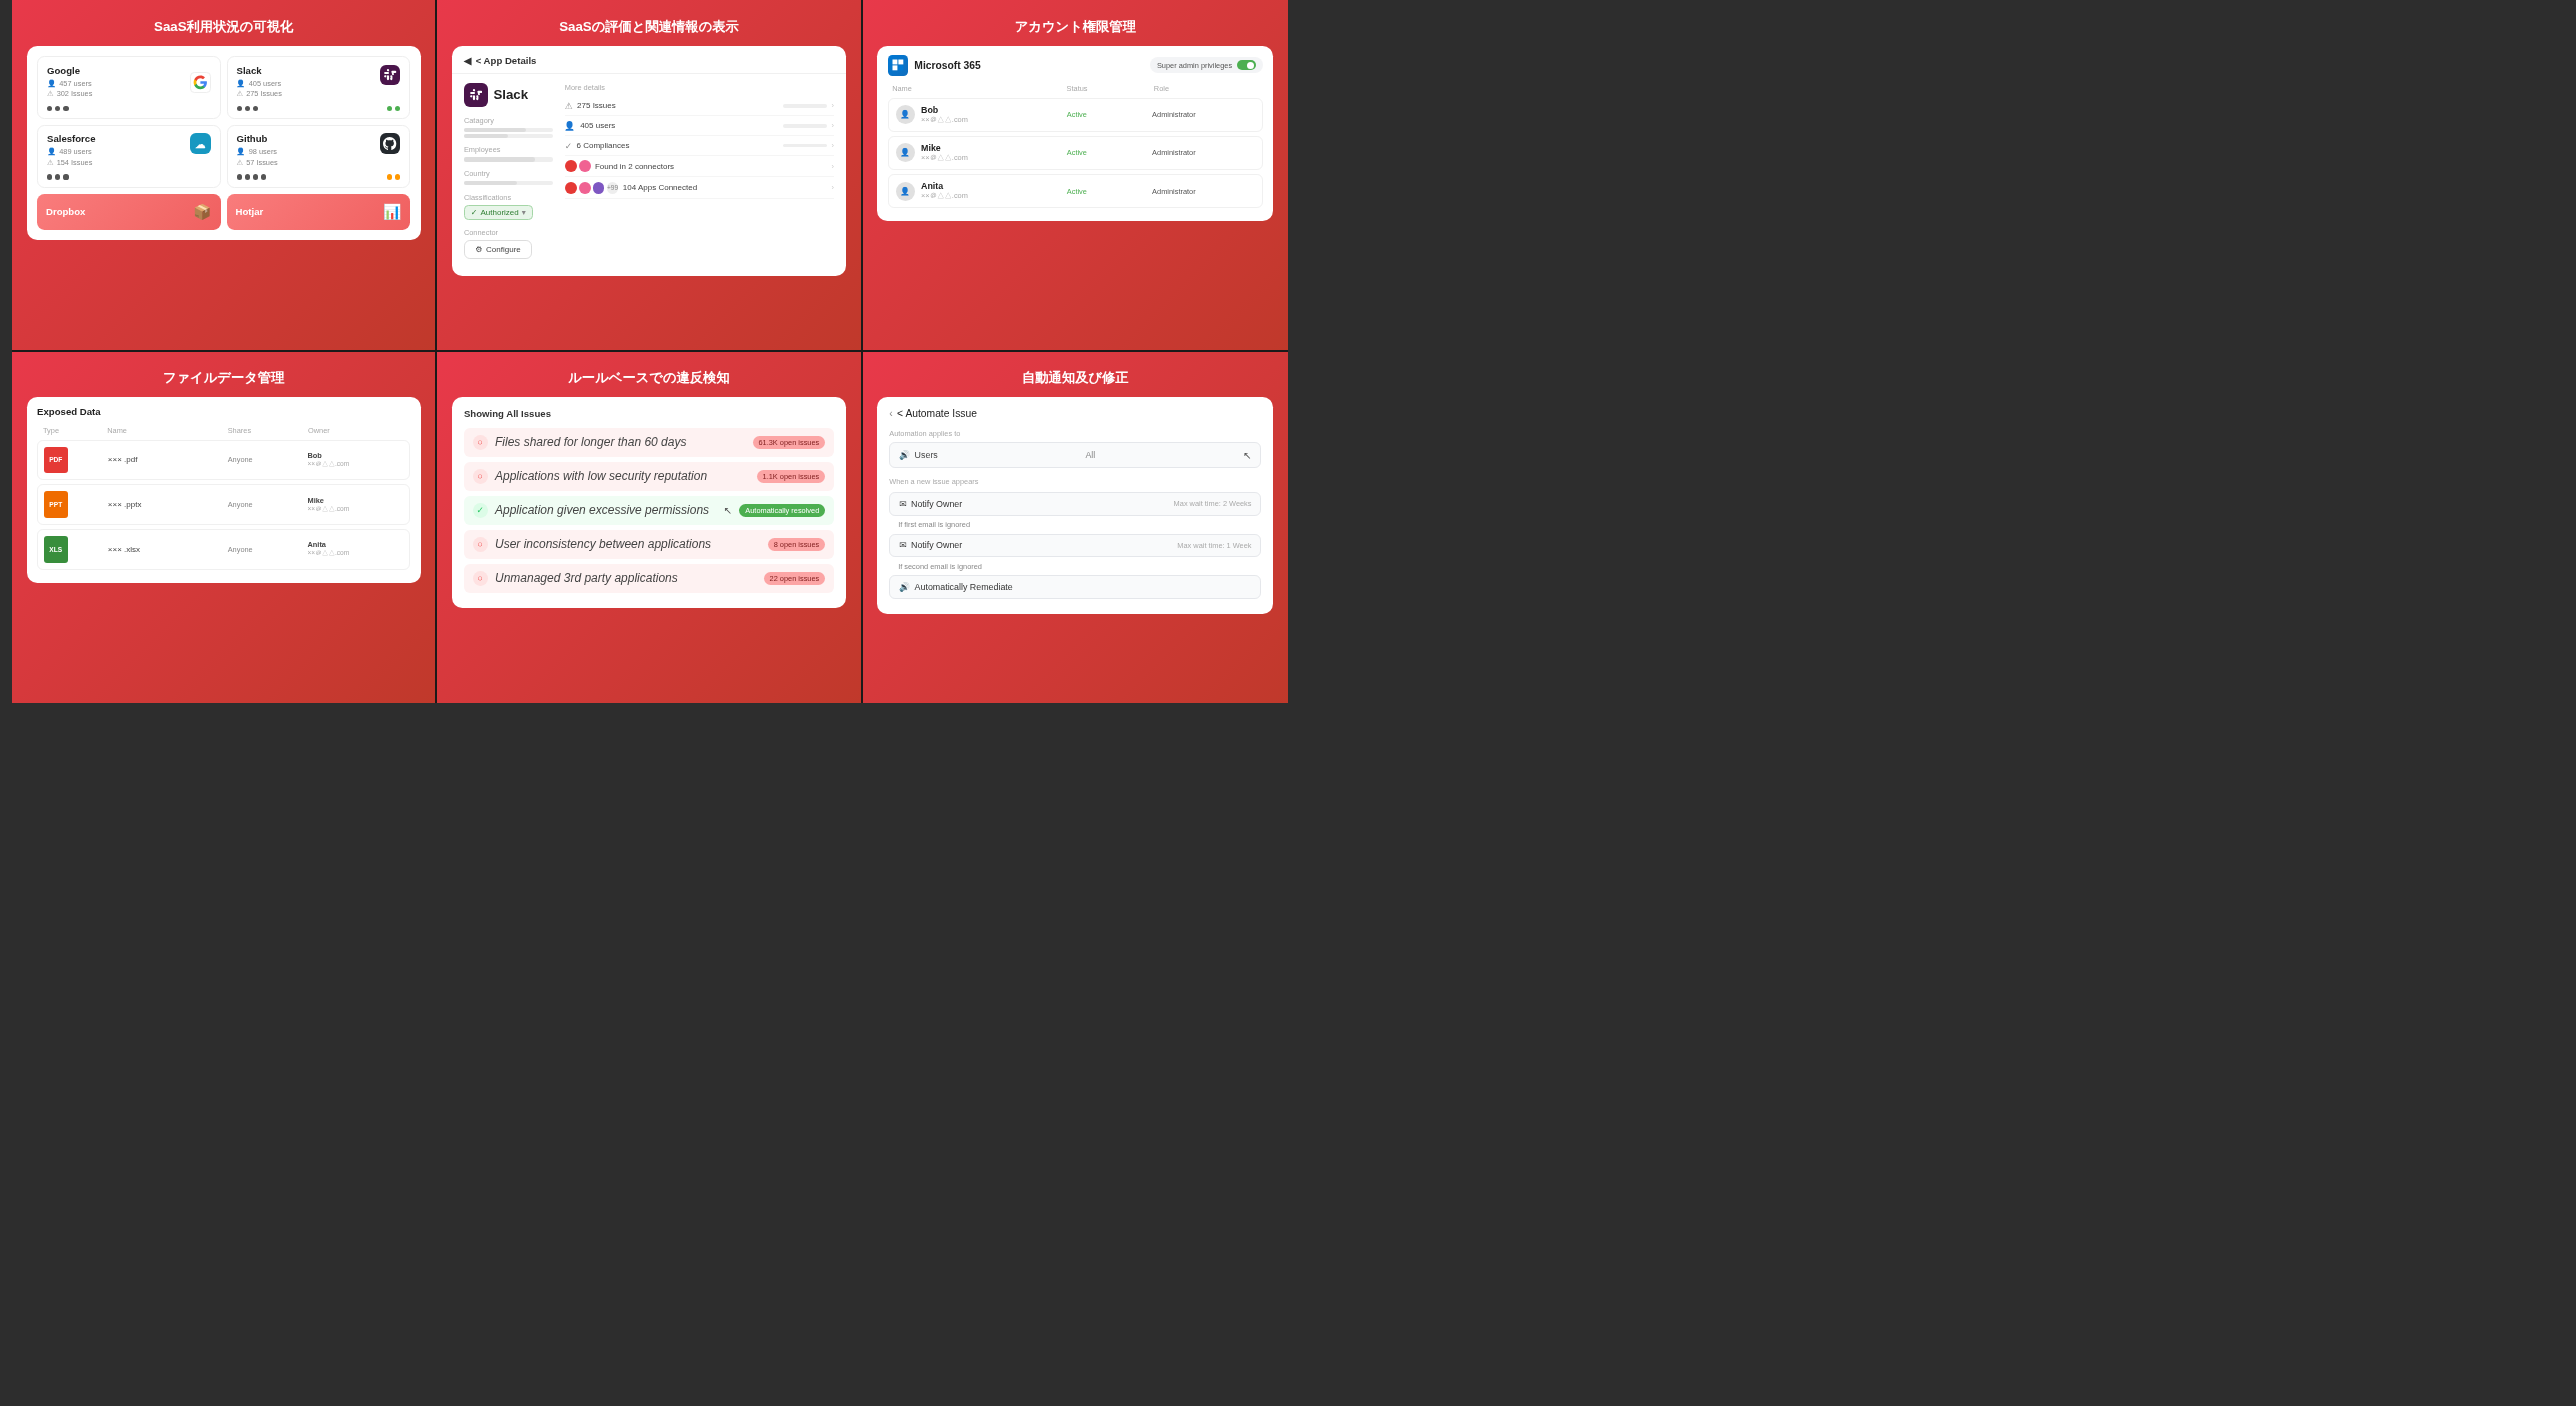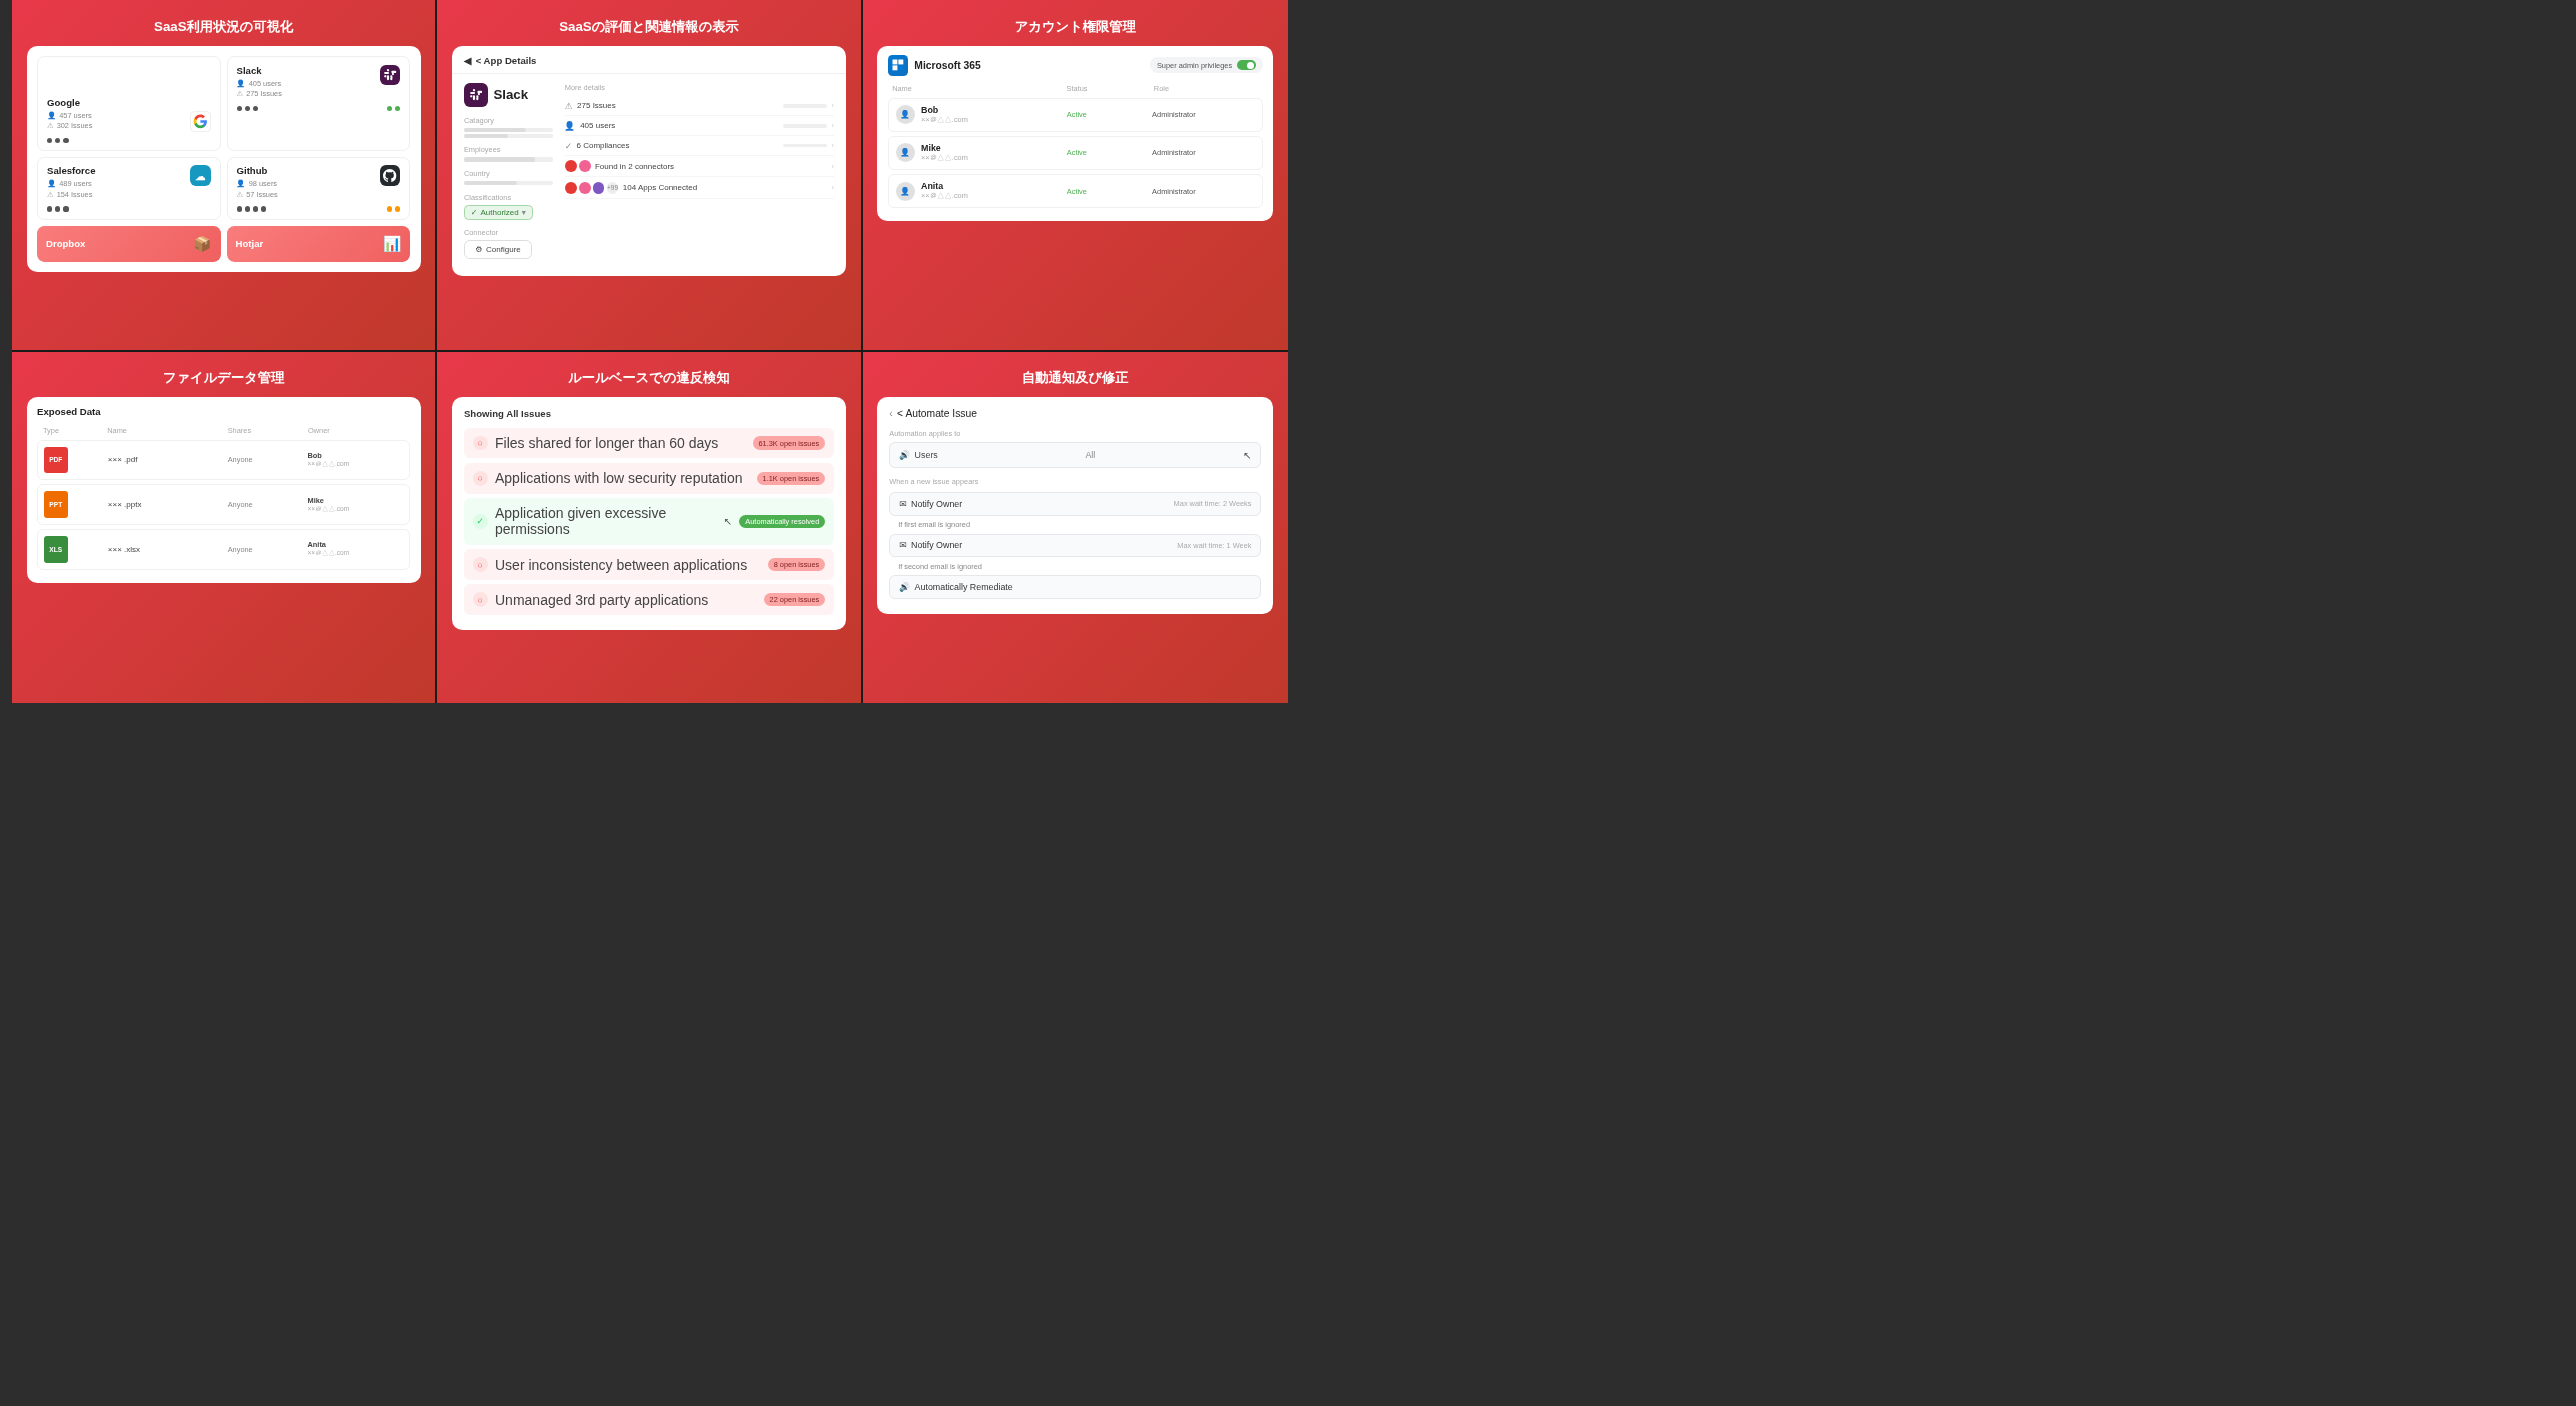--- a/index.html
+++ b/index.html
@@ -445,23 +445,24 @@
       border-radius: 50%;
       display: flex;
       align-items: center;
       justify-content: center;
       font-size: 8.9px;
       flex-shrink: 0;
     }
     .issue-icon-red { background: #fee2e2; color: #ef4444; }
     .issue-icon-green { background: #dcfce7; color: #22c55e; }
     .issue-text {
-      font-size: 14px;
+      font-size: 12px;
       color: #444;
       flex: 1;
+      font-style: italic;
     }
     .issue-badge {
       padding: 2.2px 5.9px;
       border-radius: 7.4px;
       font-size: 7.4px;
       font-weight: 500;
       white-space: nowrap;
     }
     .issue-badge-red { background: #fca5a5; color: #7f1d1d; }
     .issue-badge-green { background: #4CAF50; color: white; }
@@ -559,21 +560,21 @@
 <body>
 
 <div class="grid">
 
   <div class="panel panel-1">
     <div class="panel-title">SaaS利用状況の可視化</div>
     <div class="inner-card">
       <div class="app-grid">
 
         <div class="app-tile">
-          <div style="display:flex;justify-content:space-between;align-items:flex-end;margin-top:32px;">
+          <div style="display:flex;justify-content:space-between;align-items:center;">
             <div>
               <div class="app-name">Google</div>
               <div class="app-stat">
                 <span style="color:#aaa;">👤</span>
                 <span>457 users</span>
               </div>
               <div class="app-stat">
                 <span style="color:#aaa;">⚠</span>
                 <span>302 Issues</span>
               </div>

